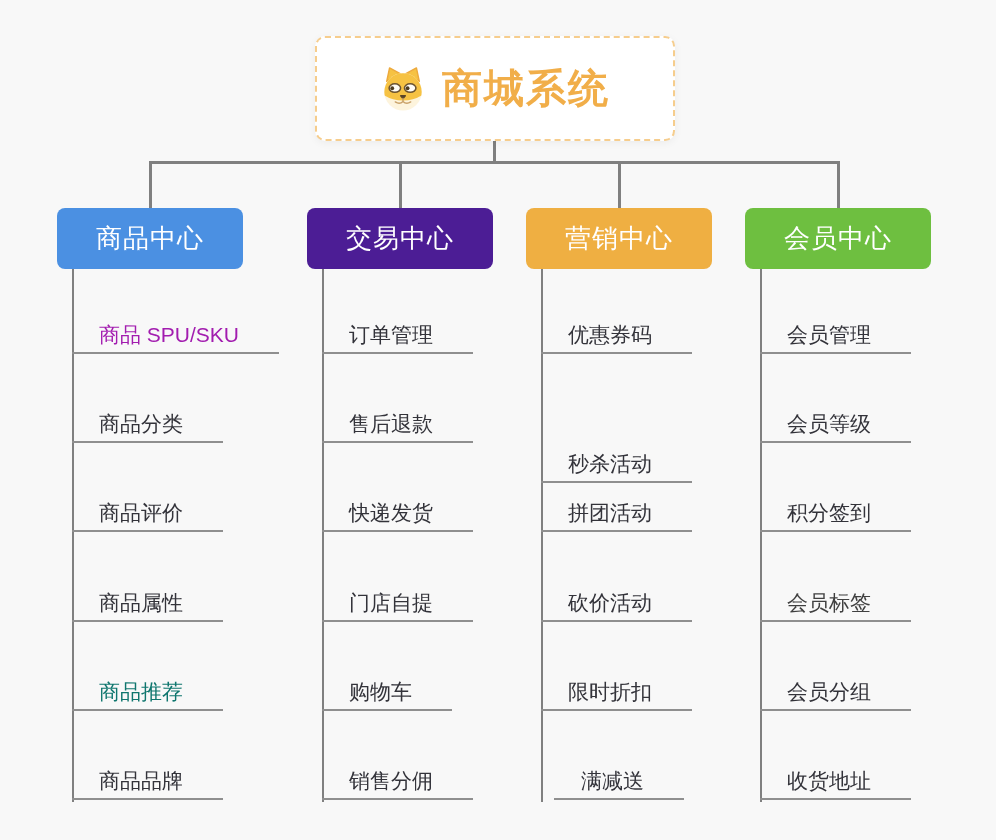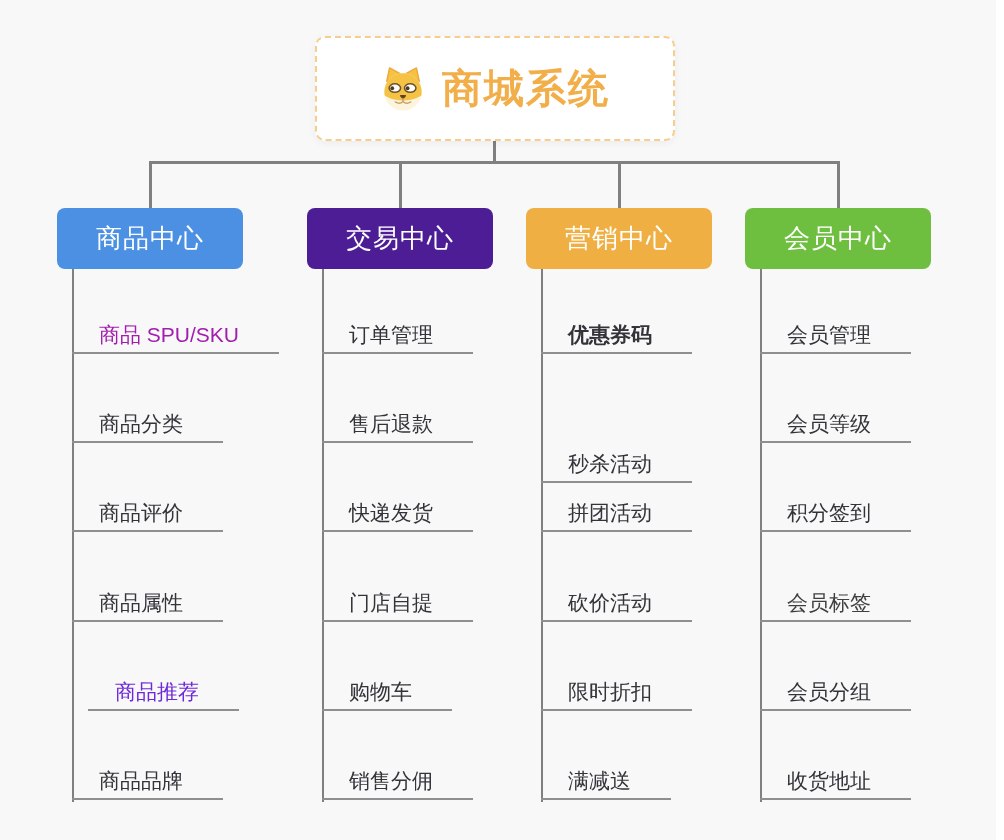--- a/index.html
+++ b/index.html
@@ -115,40 +115,40 @@
   </div>
 
   <div id="branch-layer">
       <div class="branch-box" style="left: 57px; background: rgb(75, 144, 226);">
     <span class="branch-label">商品中心</span>
   </div>
       <div class="leaf-node" style="left: 72px; top: 320px; border-bottom-color: rgb(143, 143, 143); color: #a21caf;">商品 SPU/SKU</div>
       <div class="leaf-node" style="left: 72px; top: 409px; border-bottom-color: rgb(143, 143, 143); color: rgb(51, 51, 58);">商品分类</div>
       <div class="leaf-node" style="left: 72px; top: 498px; border-bottom-color: rgb(143, 143, 143); color: rgb(51, 51, 58);">商品评价</div>
       <div class="leaf-node" style="left: 72px; top: 588px; border-bottom-color: rgb(143, 143, 143); color: rgb(51, 51, 58);">商品属性</div>
-      <div class="leaf-node" style="left: 88px; top: 677px; border-bottom-color: rgb(143, 143, 143); color: #6d28d9;">商品推荐</div>
+      <div class="leaf-node" style="left: 72px; top: 677px; border-bottom-color: rgb(143, 143, 143); color: #0f766e;">商品推荐</div>
       <div class="leaf-node" style="left: 72px; top: 766px; border-bottom-color: rgb(143, 143, 143); color: rgb(51, 51, 58);">商品品牌</div>
       <div class="branch-box" style="left: 307px; background: #4c1d95;">
     <span class="branch-label">交易中心</span>
   </div>
       <div class="leaf-node" style="left: 322px; top: 320px; border-bottom-color: rgb(143, 143, 143); color: rgb(51, 51, 58);">订单管理</div>
       <div class="leaf-node" style="left: 322px; top: 409px; border-bottom-color: rgb(143, 143, 143); color: rgb(51, 51, 58);">售后退款</div>
       <div class="leaf-node" style="left: 322px; top: 498px; border-bottom-color: rgb(143, 143, 143); color: rgb(51, 51, 58);">快递发货</div>
       <div class="leaf-node" style="left: 322px; top: 588px; border-bottom-color: rgb(143, 143, 143); color: rgb(51, 51, 58);">门店自提</div>
       <div class="leaf-node" style="left: 322px; top: 677px; border-bottom-color: rgb(143, 143, 143); color: rgb(51, 51, 58);">购物车</div>
       <div class="leaf-node" style="left: 322px; top: 766px; border-bottom-color: rgb(143, 143, 143); color: rgb(51, 51, 58);">销售分佣</div>
       <div class="branch-box" style="left: 526px; background: rgb(239, 175, 66);">
     <span class="branch-label">营销中心</span>
   </div>
-      <div class="leaf-node" style="left: 541px; top: 320px; border-bottom-color: rgb(143, 143, 143); color: rgb(51, 51, 58); font-weight: bold;">优惠券码</div>
+      <div class="leaf-node" style="left: 541px; top: 320px; border-bottom-color: rgb(143, 143, 143); color: rgb(51, 51, 58);">优惠券码</div>
       <div class="leaf-node" style="left: 541px; top: 409px; border-bottom-color: rgb(143, 143, 143); color: rgb(51, 51, 58); margin-top: 40px;">秒杀活动</div>
       <div class="leaf-node" style="left: 541px; top: 498px; border-bottom-color: rgb(143, 143, 143); color: rgb(51, 51, 58);">拼团活动</div>
       <div class="leaf-node" style="left: 541px; top: 588px; border-bottom-color: rgb(143, 143, 143); color: rgb(51, 51, 58);">砍价活动</div>
       <div class="leaf-node" style="left: 541px; top: 677px; border-bottom-color: rgb(143, 143, 143); color: rgb(51, 51, 58);">限时折扣</div>
-      <div class="leaf-node" style="left: 541px; top: 766px; border-bottom-color: rgb(143, 143, 143); color: rgb(51, 51, 58);">满减送</div>
+      <div class="leaf-node" style="left: 554px; top: 766px; border-bottom-color: rgb(143, 143, 143); color: rgb(51, 51, 58);">满减送</div>
       <div class="branch-box" style="left: 745px; background: rgb(110, 191, 64);">
     <span class="branch-label">会员中心</span>
   </div>
       <div class="leaf-node" style="left: 760px; top: 320px; border-bottom-color: rgb(143, 143, 143); color: rgb(51, 51, 58);">会员管理</div>
       <div class="leaf-node" style="left: 760px; top: 409px; border-bottom-color: rgb(143, 143, 143); color: rgb(51, 51, 58);">会员等级</div>
       <div class="leaf-node" style="left: 760px; top: 498px; border-bottom-color: rgb(143, 143, 143); color: rgb(51, 51, 58);">积分签到</div>
       <div class="leaf-node" style="left: 760px; top: 588px; border-bottom-color: rgb(143, 143, 143); color: #404040;">会员标签</div>
       <div class="leaf-node" style="left: 760px; top: 677px; border-bottom-color: rgb(143, 143, 143); color: rgb(51, 51, 58);">会员分组</div>
       <div class="leaf-node" style="left: 760px; top: 766px; border-bottom-color: rgb(143, 143, 143); color: rgb(51, 51, 58);">收货地址</div>
     </div>

